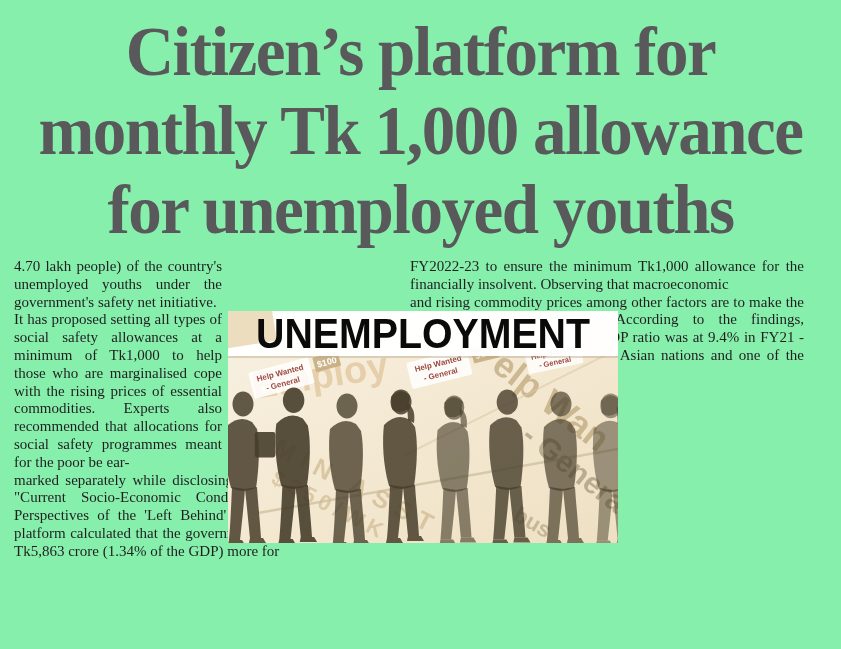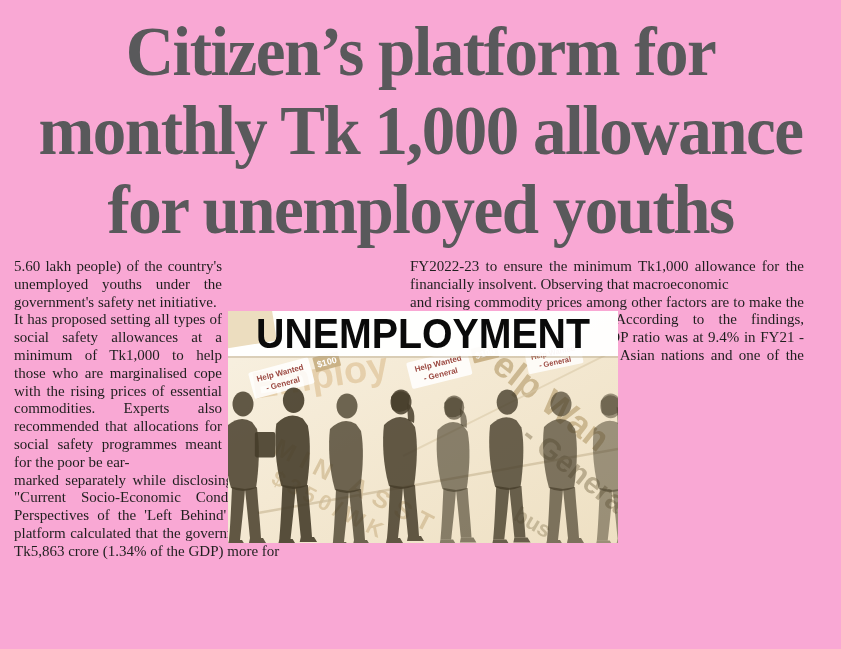--- a/index.html
+++ b/index.html
@@ -1,17 +1,17 @@
 <!DOCTYPE html>
 <html><head>
 <meta charset="utf-8">
 <style>
   html,body{margin:0;padding:0;background:#ffffff;}
   #page{
-    position:relative;width:841px;height:649px;background:#f9a8d4;
+    position:relative;width:841px;height:649px;background:#86efac;
     font-family:"Liberation Serif",serif;color:#1f1f1f;overflow:hidden;
   }
   
   .headline{
     position:absolute;top:12px;left:0;width:841px;
     display:flex;flex-direction:column;align-items:center;
     font-weight:bold;font-size:67px;line-height:77px;letter-spacing:-1.5px;
     transform:scaleY(1.03);transform-origin:top center;
   }
   .hline{white-space:nowrap;}
@@ -33,21 +33,21 @@
 <div id="page">
 
   <div class="headline" style="color:#59595b">
     <div class="hline">Citizen’s platform for</div>
     <div class="hline">monthly Tk 1,000 allowance</div>
     <div class="hline">for unemployed youths</div>
   </div>
 
   <div class="body-col col-left">
     <div class="narrow-left">
-      <p>5.60 lakh people) of the country's unemployed youths under the government's safety net initiative.</p>
+      <p>4.70 lakh people) of the country's unemployed youths under the government's safety net initiative.</p>
       <p>It has proposed setting all types of social safety allowances at a minimum of Tk1,000 to help those who are marginalised cope with the rising prices of essential commodities. Experts also recommended that allocations for social safety programmes meant for the poor be ear-</p>
     </div>
     <p>marked separately while disclosing the findings of a study titled "Current Socio-Economic Condition, National Budget and Perspectives of the 'Left Behind' Communities" yesterday. The platform calculated that the government will have to allocate some Tk5,863 crore (1.34% of the GDP) more for</p>
   </div>
 
   <div class="body-col col-right">
     <p>FY2022-23 to ensure the minimum Tk1,000 allowance for the financially insolvent. Observing that macroeconomic</p>
     <div class="narrow-right">
     </div>
     <p>and rising commodity prices among other factors are to make the situation worse in 2023-24 According to the findings, Bangladesh's total Revenue-to-GDP ratio was at 9.4% in FY21 - a figure lowest among all South Asian nations and one of the lowest in the world.</p>

